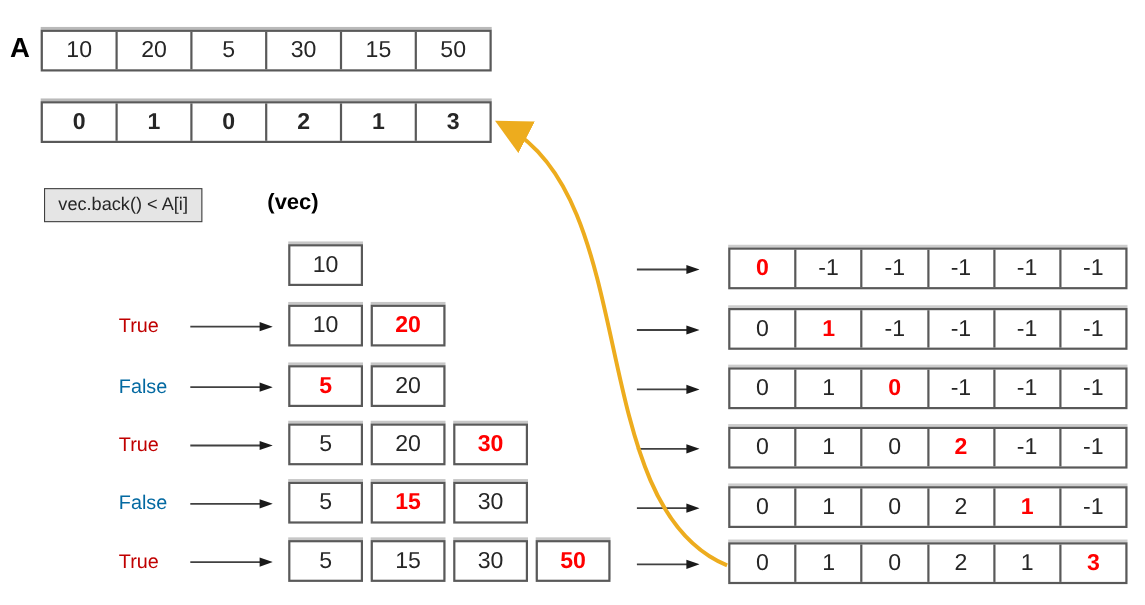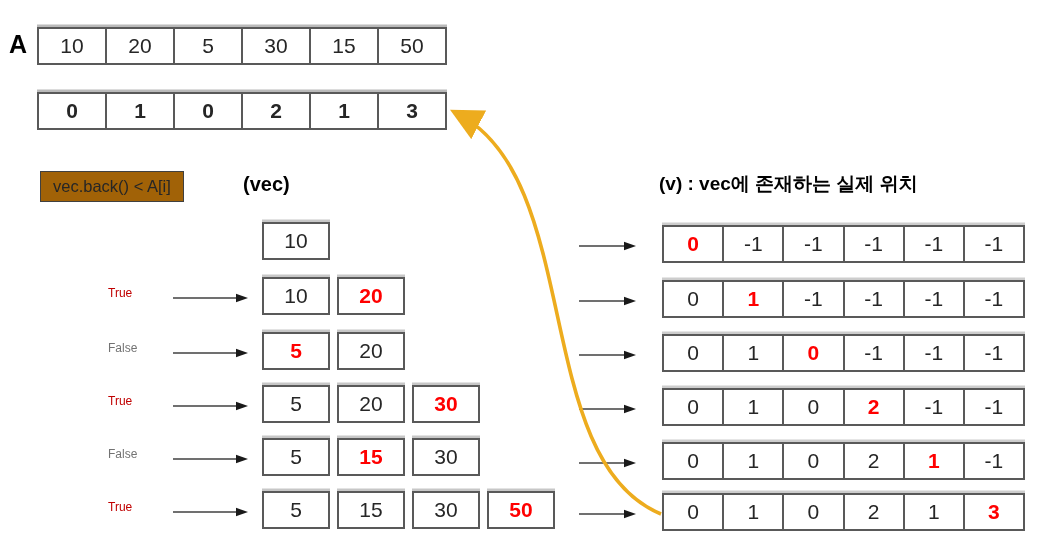--- a/index.html
+++ b/index.html
@@ -15,37 +15,37 @@
   }
   .array-row .acell{
     flex:1;box-sizing:border-box;text-align:center;
     font-size:21px;line-height:34px;border-left:2px solid #595959;
   }
   .array-row .acell:first-child{border-left:none;}
   .array-row.boldrow .acell{font-weight:bold;}
   .a-label{position:absolute;font-size:25px;font-weight:bold;color:#000;}
   
   .cond-box{
-    position:absolute;border:1.5px solid #404040;background:#a16207;
+    position:absolute;border:1.5px solid #404040;background:#e5e5e5;
     font-size:16.5px;padding:5px 12px;white-space:nowrap;text-align:center;
   }
   .hdr{position:absolute;font-weight:bold;color:#000;white-space:nowrap;}
   .vec-hdr{font-size:20px;}
   .v-hdr{font-size:19px;}
   
   .vbox{
     position:absolute;width:68px;height:38px;box-sizing:border-box;
     border:2px solid #595959;background:#fff;text-align:center;
     font-size:21px;line-height:34px;
     box-shadow:0 -2.5px 0 rgba(130,130,130,.45);
   }
   .redcell{color:#ff0000;font-weight:bold;}
-  .step-label{position:absolute;font-size:12px;width:62px;}
+  .step-label{position:absolute;font-size:18px;width:62px;}
   .lbl-true{color:#c00000;}
-  .lbl-false{color:#737373;}
+  .lbl-false{color:#0369a1;}
   .arrow-wrap{position:absolute;}
   
   .vtable{
     position:absolute;display:flex;width:363px;height:38px;box-sizing:border-box;
     border:2px solid #595959;background:#fff;
     box-shadow:0 -2.5px 0 rgba(130,130,130,.4);
   }
   .vtable .acell{
     flex:1;box-sizing:border-box;text-align:center;font-size:21px;line-height:34px;
     border-left:2px solid #595959;
@@ -77,21 +77,20 @@
       <div class="acell">1</div>
       <div class="acell">3</div>
     </div>
 
   <div class="cond-box" style="left:40px;top:171px;">
     <span>vec.back() &lt; A[i]</span>
   </div>
 
   <div class="hdr vec-hdr" style="left:243px;top:173px;">(vec)</div>
 
-  <div class="hdr v-hdr" style="left:659px;top:171px;">(v) : vec에 존재하는 실제 위치</div>
 
   <div id="vec-rows">
       <div class="vbox" style="left: 262px; top: 222px;">10</div>
       <div class="step-label lbl-true" style="left: 108px; top: 286px;">True</div>
       <div class="arrow-wrap" style="left: 172px; top: 290px;"><svg width="76" height="12" viewBox="0 0 76 12">
           <line x1="1" y1="6" x2="65" y2="6" stroke="#404040" stroke-width="1.6"></line>
           <polygon points="76,6 64,1.8 64,10.2" fill="#1a1a1a"></polygon>
         </svg></div>
       <div class="vbox" style="left: 262px; top: 277px;">10</div>
       <div class="vbox redcell" style="left: 337px; top: 277px;">20</div>

